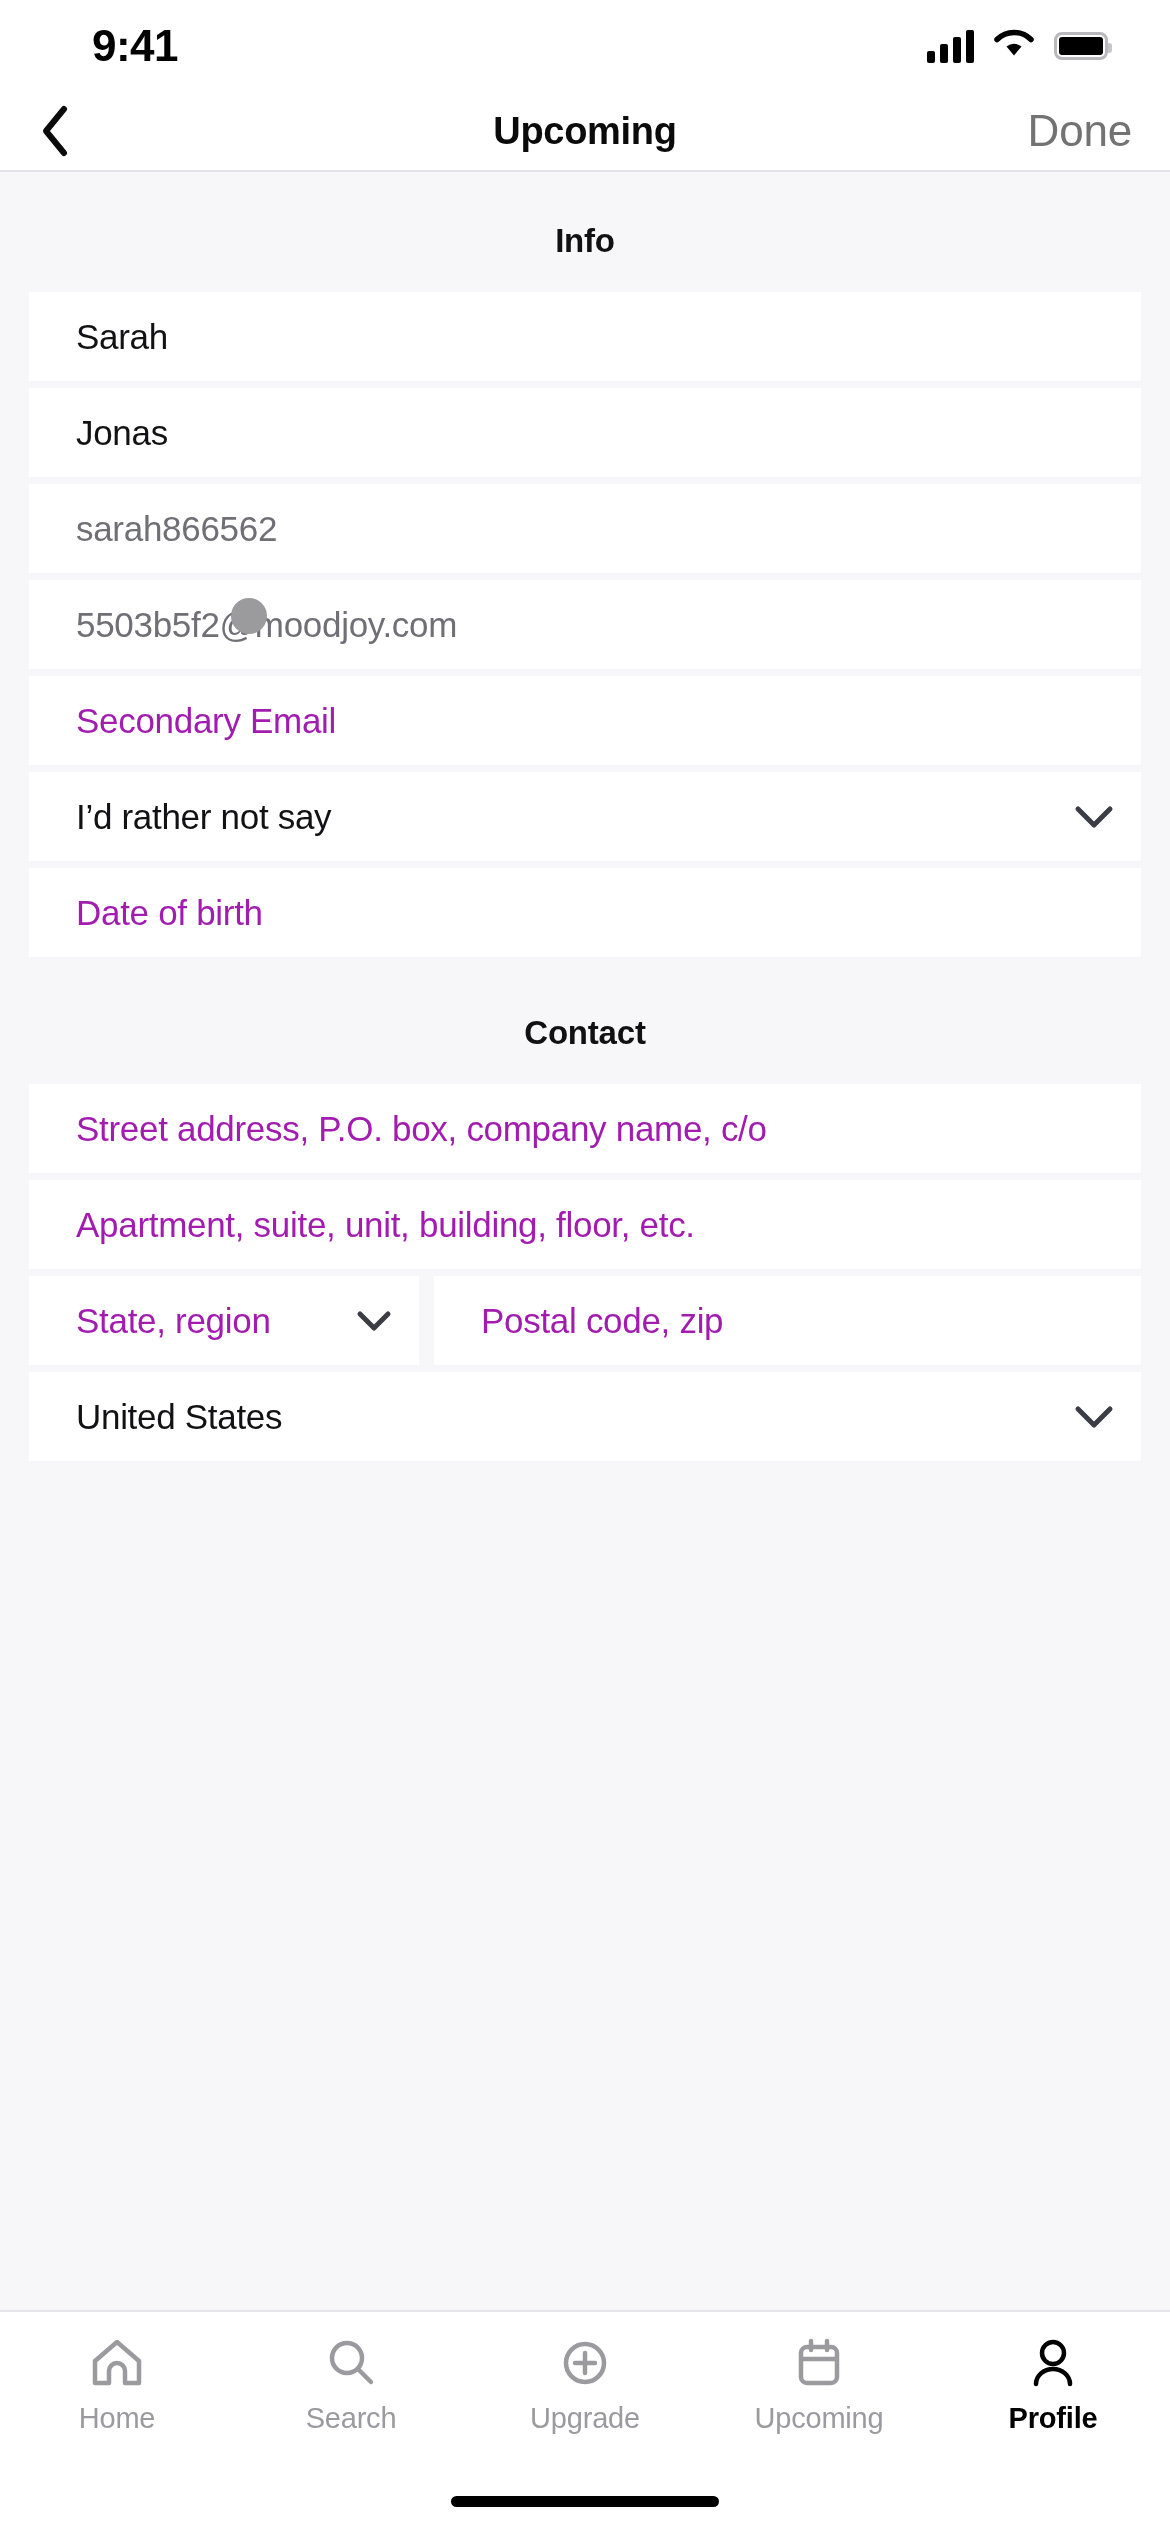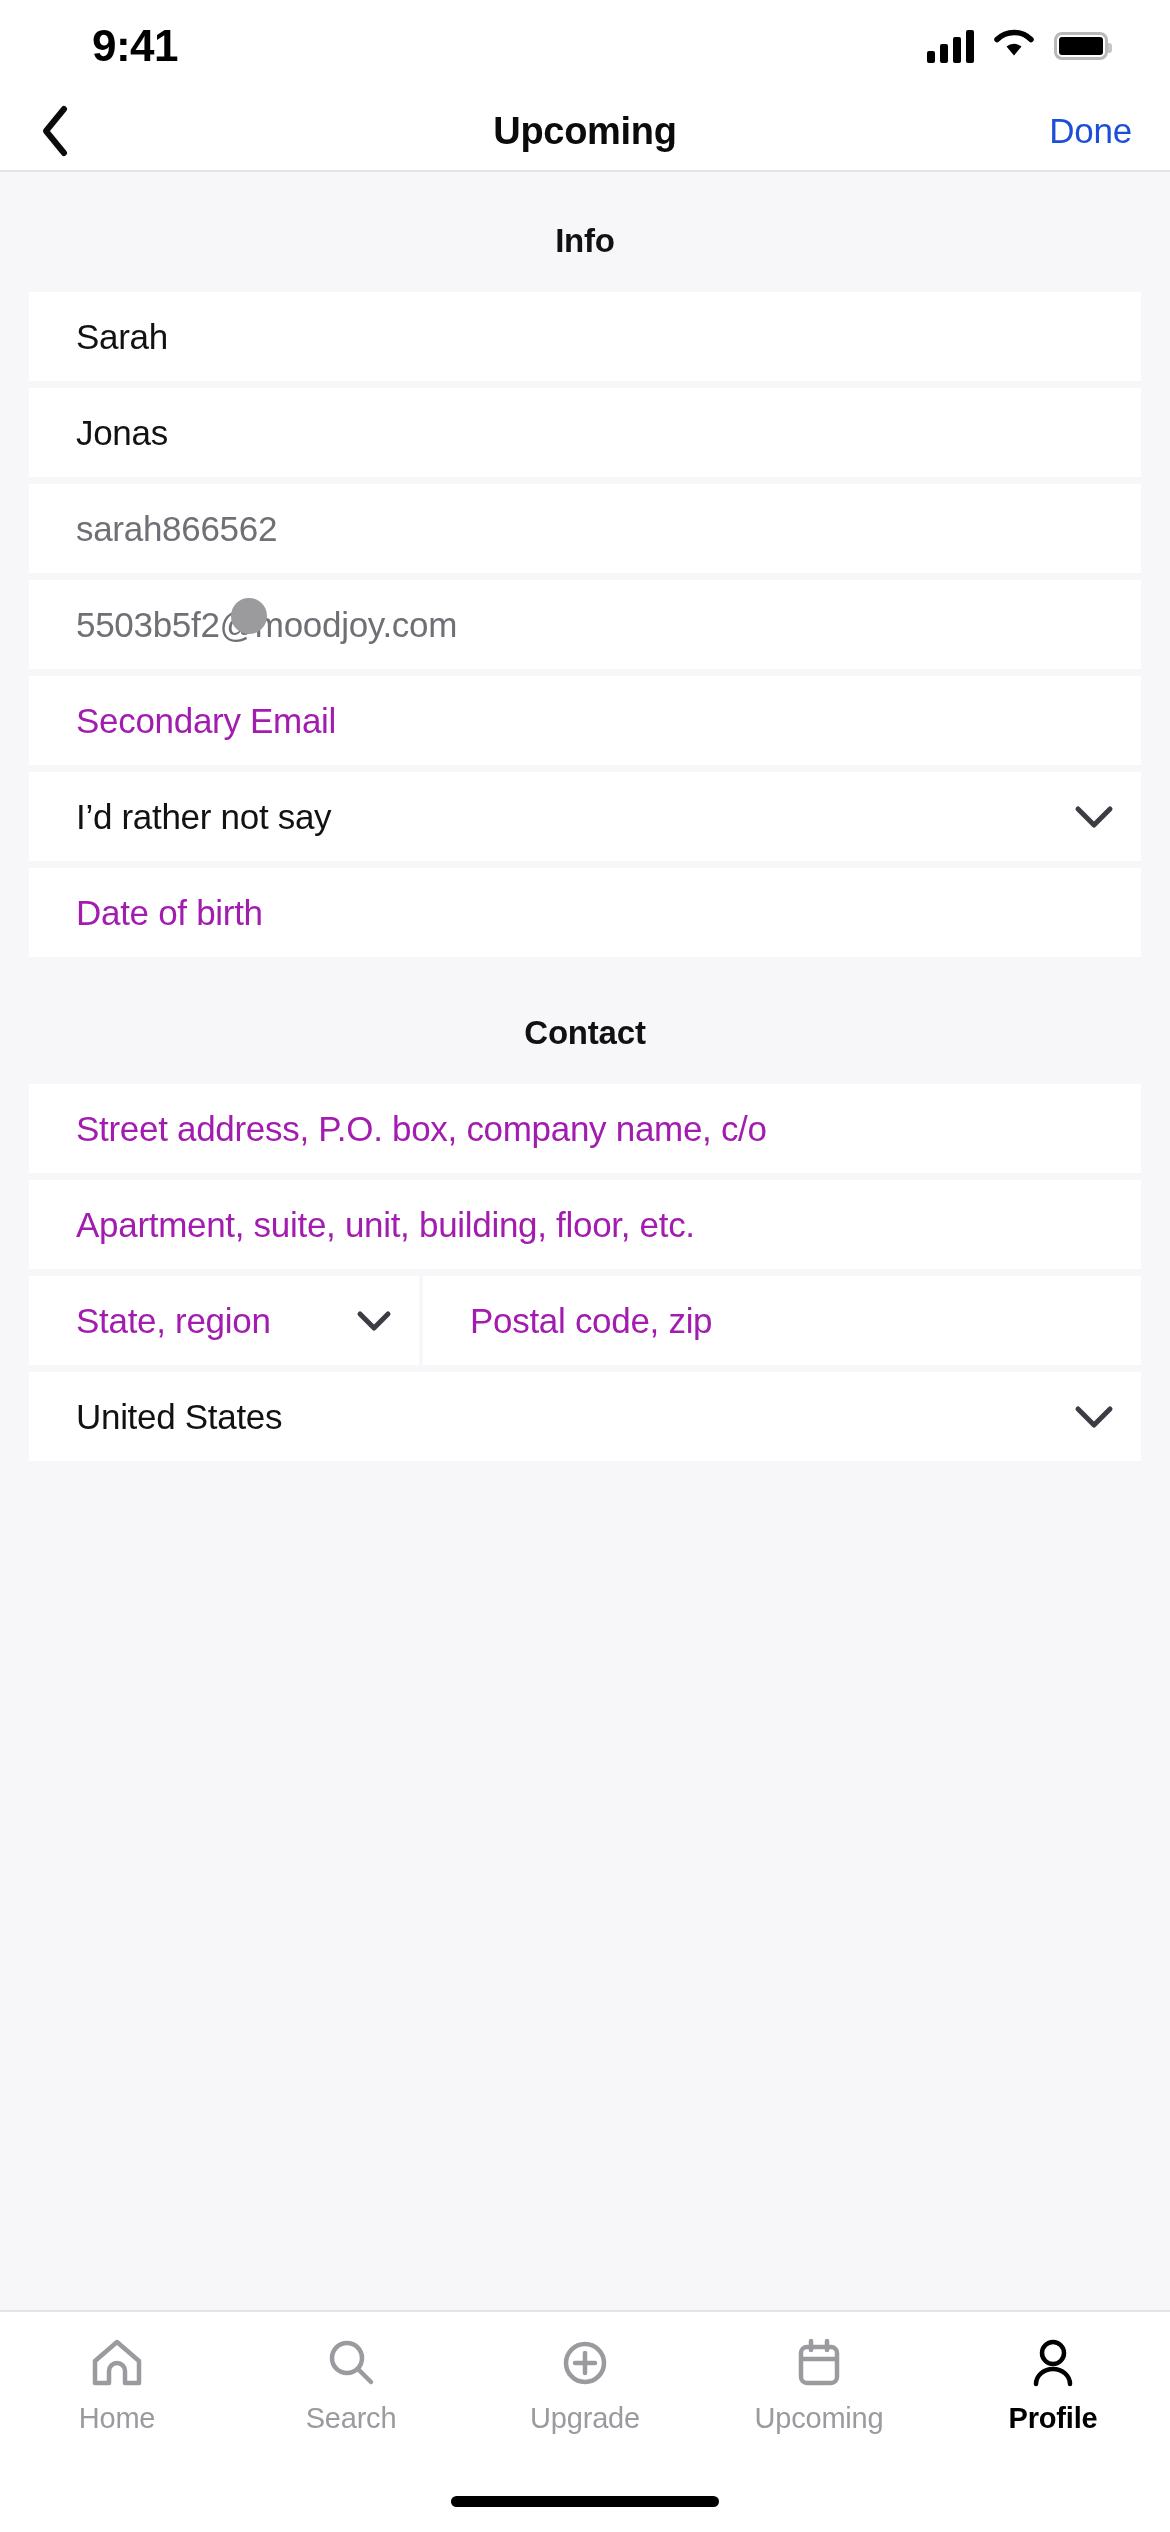--- a/index.html
+++ b/index.html
@@ -87,22 +87,22 @@
     position: absolute;
     left: 0; right: 0;
     text-align: center;
     font-size: 38px;
     font-weight: 700;
     color: #0b0b0c;
     letter-spacing: -0.3px;
   }
   .nav-done {
     margin-left: auto;
-    font-size: 35px;
-    color: #1d4ed8;
+    font-size: 44px;
+    color: #737373;
     letter-spacing: -0.2px;
     z-index: 2;
   }
 
   
   .content {
     flex: 1 1 auto;
     background: #f7f7f9;
     overflow: hidden;
     padding: 0 29px;
@@ -135,21 +135,21 @@
   .v-place  { color: #a21caf; }
   .chev {
     margin-left: auto;
     flex: 0 0 auto;
     display: flex;
     align-items: center;
     padding-right: 8px;
   }
   .row-split {
     display: flex;
-    gap: 4px;
+    gap: 15px;
     margin-bottom: 7px;
   }
   .row-split .field { margin-bottom: 0; }
   .col-state { flex: 0 0 390px; }
   .col-zip   { flex: 1 1 auto; }
 
   
   .cursor-dot {
     position: absolute;
     left: 202px;

